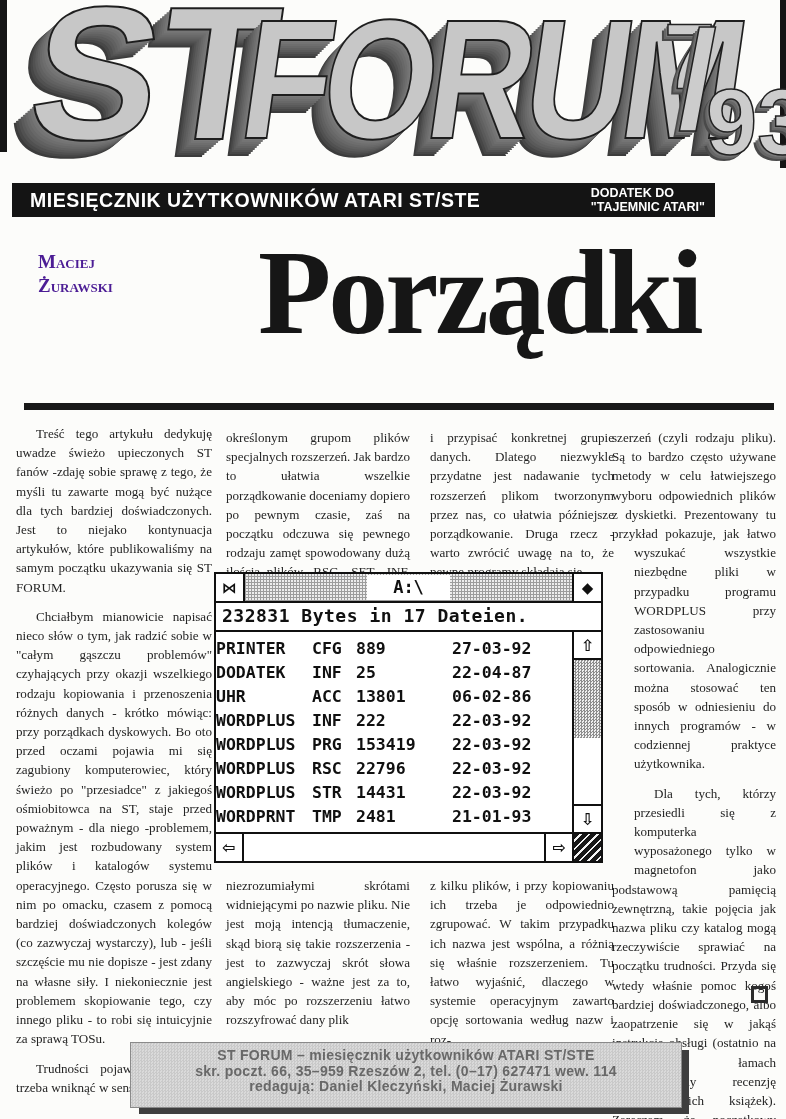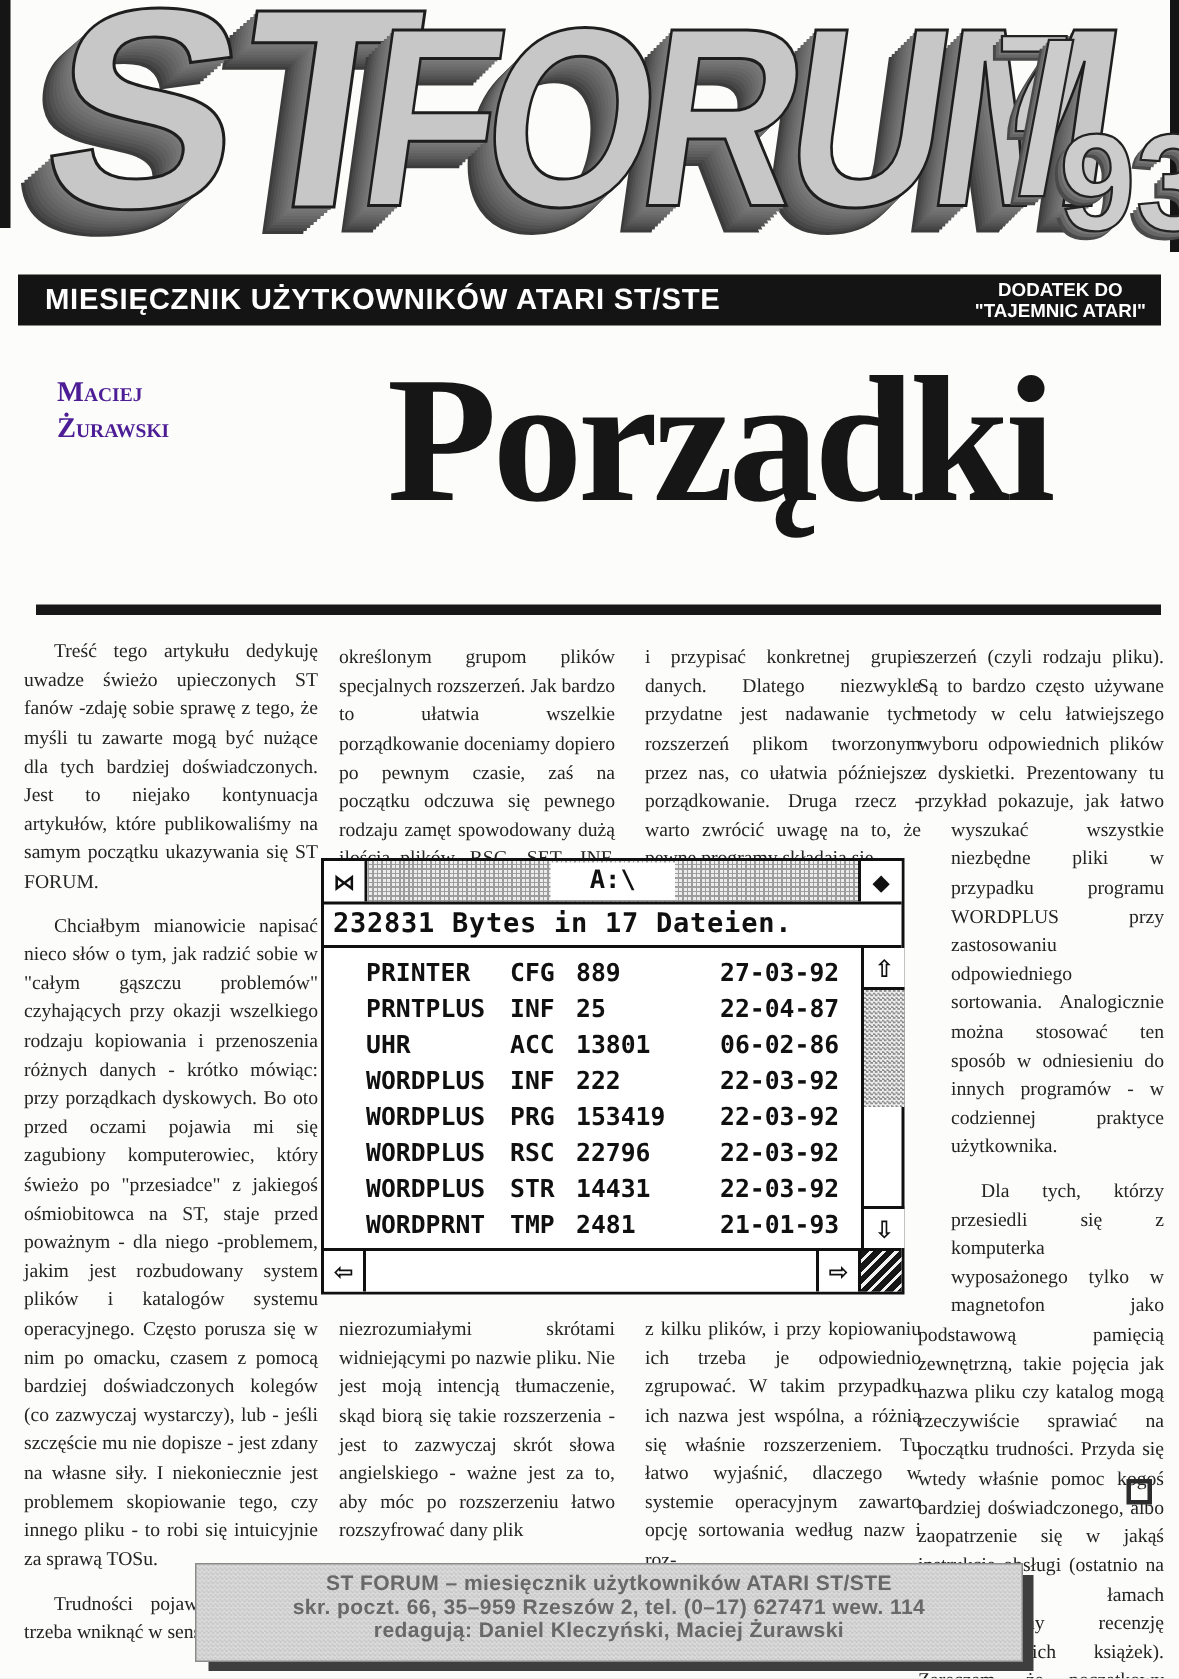--- a/index.html
+++ b/index.html
@@ -23,24 +23,24 @@
     letter-spacing:-10px;transform:skewX(-8deg) scaleX(0.86);transform-origin:left bottom;}
   .logo-issue{position:absolute;left:640px;top:8px;width:146px;height:165px;}
   .issue-glyph{position:absolute;font-family:"Liberation Sans",sans-serif;font-weight:bold;color:#cicic;
     color:#cccccc;-webkit-text-stroke:1.5px #222;
     text-shadow:-2px 2px 0 #777,-4px 4px 0 #666,-6px 6px 0 #4a4a4a;}
   .issue-7{left:4px;top:-10px;font-size:92px;line-height:100px;}
   .issue-slash{left:18px;top:-6px;font-size:140px;line-height:140px;}
   .issue-93{left:46px;top:56px;font-size:92px;line-height:100px;}
 
   
-  .subtitle-bar{position:absolute;left:12px;top:183px;width:762px;height:34px;background:#141414;}
+  .subtitle-bar{position:absolute;left:12px;top:183px;width:703px;height:34px;background:#141414;}
   .bar-title{position:absolute;left:18px;top:0;height:34px;line-height:34px;color:#fff;
     font-family:"Liberation Sans",sans-serif;font-weight:bold;font-size:19.5px;letter-spacing:.5px;}
-  .bar-right{position:absolute;right:10px;top:3px;text-align:center;color:#fff;
+  .bar-right{position:absolute;right:10px;top:3px;text-align:left;color:#fff;
     font-family:"Liberation Sans",sans-serif;font-weight:bold;font-size:12.5px;line-height:14px;}
 
   
   .author{position:absolute;left:38px;top:250px;font-variant:small-caps;font-weight:bold;
     font-size:19px;line-height:24px;color:#4c1d95;}
   .article-title{position:absolute;left:258px;top:228px;font-family:"Liberation Serif",serif;
     font-weight:bold;font-size:120px;line-height:130px;letter-spacing:-3px;color:#161616;}
   .title-rule{position:absolute;left:24px;top:403px;width:750px;height:7px;background:#181818;}
 
   
@@ -67,21 +67,21 @@
   .gem-btn{width:27px;flex:0 0 27px;display:flex;align-items:center;justify-content:center;
     background:#fff;font-family:"DejaVu Sans",sans-serif;font-size:15px;}
   .gem-close{border-right:2px solid #101010;}
   .gem-fuller{border-left:2px solid #101010;}
   .gem-title-area{flex:1;display:flex;align-items:center;justify-content:center;}
   .gem-title-patch{background:#fff;padding:2px 26px;font-size:17px;line-height:21px;}
   .gem-infobar{flex:0 0 27px;border-top:2px solid #101010;border-bottom:2px solid #101010;
     font-size:18px;line-height:25px;padding-left:6px;letter-spacing:.5px;white-space:nowrap;}
   .gem-main{flex:1;display:flex;min-height:0;}
   .gem-files{flex:1;padding-top:5px;}
-  .gem-row{height:24px;line-height:24px;display:flex;font-size:16.5px;padding-left:28px;white-space:pre;}
+  .gem-row{height:24px;line-height:24px;display:flex;font-size:16.5px;white-space:pre;}
   .f-name{width:96px;}
   .f-ext{width:44px;}
   .f-size{width:82px;text-align:left;}
   .f-date{margin-left:14px;width:94px;}
   .gem-vscroll{flex:0 0 27px;border-left:2px solid #101010;display:flex;flex-direction:column;}
   .vs-up{flex:0 0 26px;border-bottom:2px solid #101010;}
   .vs-down{flex:0 0 26px;border-top:2px solid #101010;margin-top:auto;}
   .vs-thumb{flex:0 0 78px;background-image:conic-gradient(#8d8d8d 25%,#efefef 0 50%,#8d8d8d 0 75%,#efefef 0);
     background-size:3px 3px;}
   .arrow{display:flex;align-items:center;justify-content:center;
@@ -182,21 +182,21 @@
     <div class="gem-infobar">232831 Bytes in 17 Dateien.</div>
     <div class="gem-main">
       <div class="gem-files">
         <div class="gem-row">
           <span class="f-name">PRINTER</span>
           <span class="f-ext">CFG</span>
           <span class="f-size">889</span>
           <span class="f-date">27-03-92</span>
         </div>
         <div class="gem-row">
-          <span class="f-name">PRNTPLUS</span>
+          <span class="f-name">DODATEK</span>
           <span class="f-ext">INF</span>
           <span class="f-size">25</span>
           <span class="f-date">22-04-87</span>
         </div>
         <div class="gem-row">
           <span class="f-name">UHR</span>
           <span class="f-ext">ACC</span>
           <span class="f-size">13801</span>
           <span class="f-date">06-02-86</span>
         </div>

